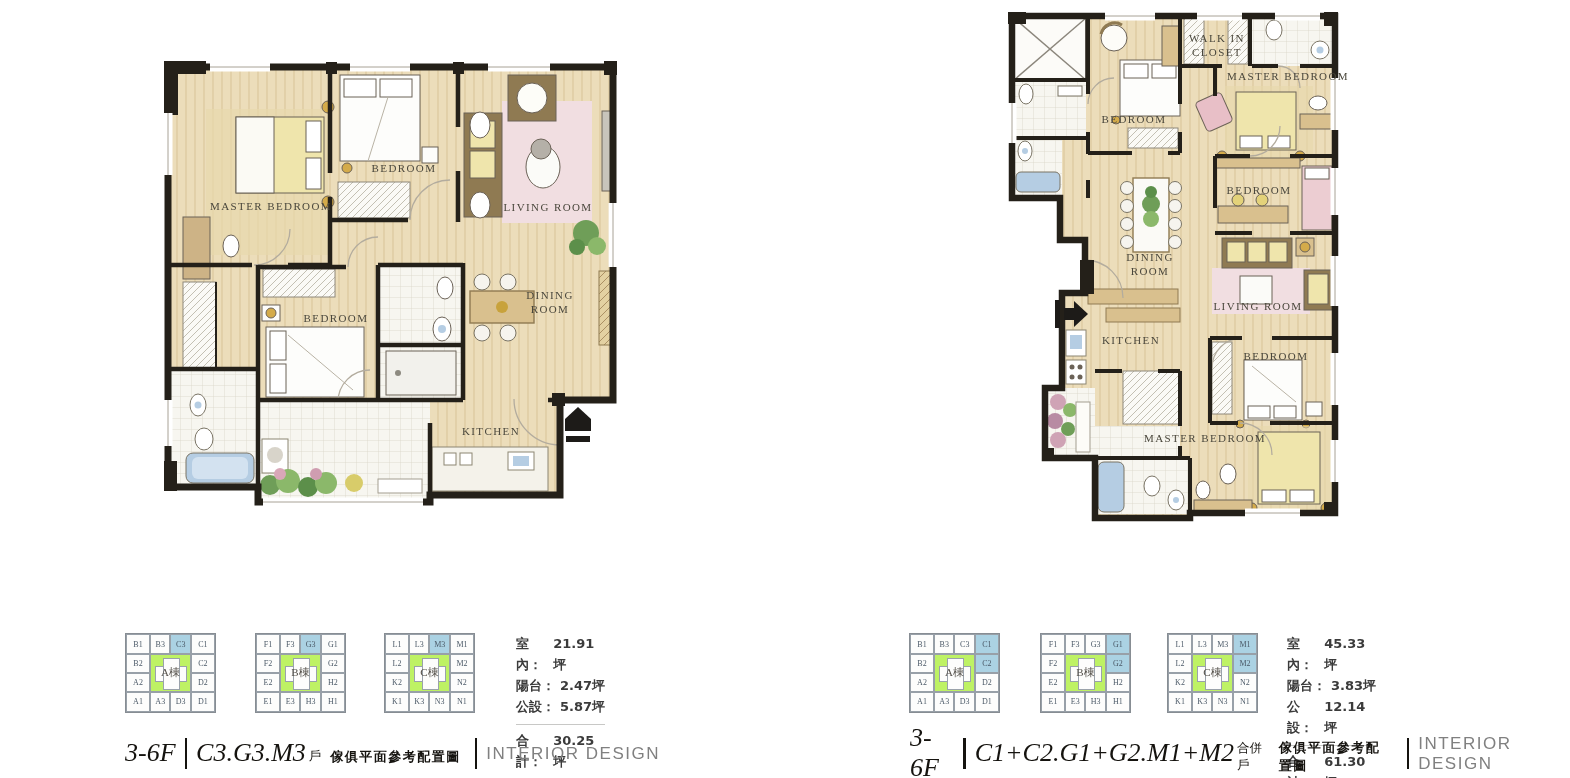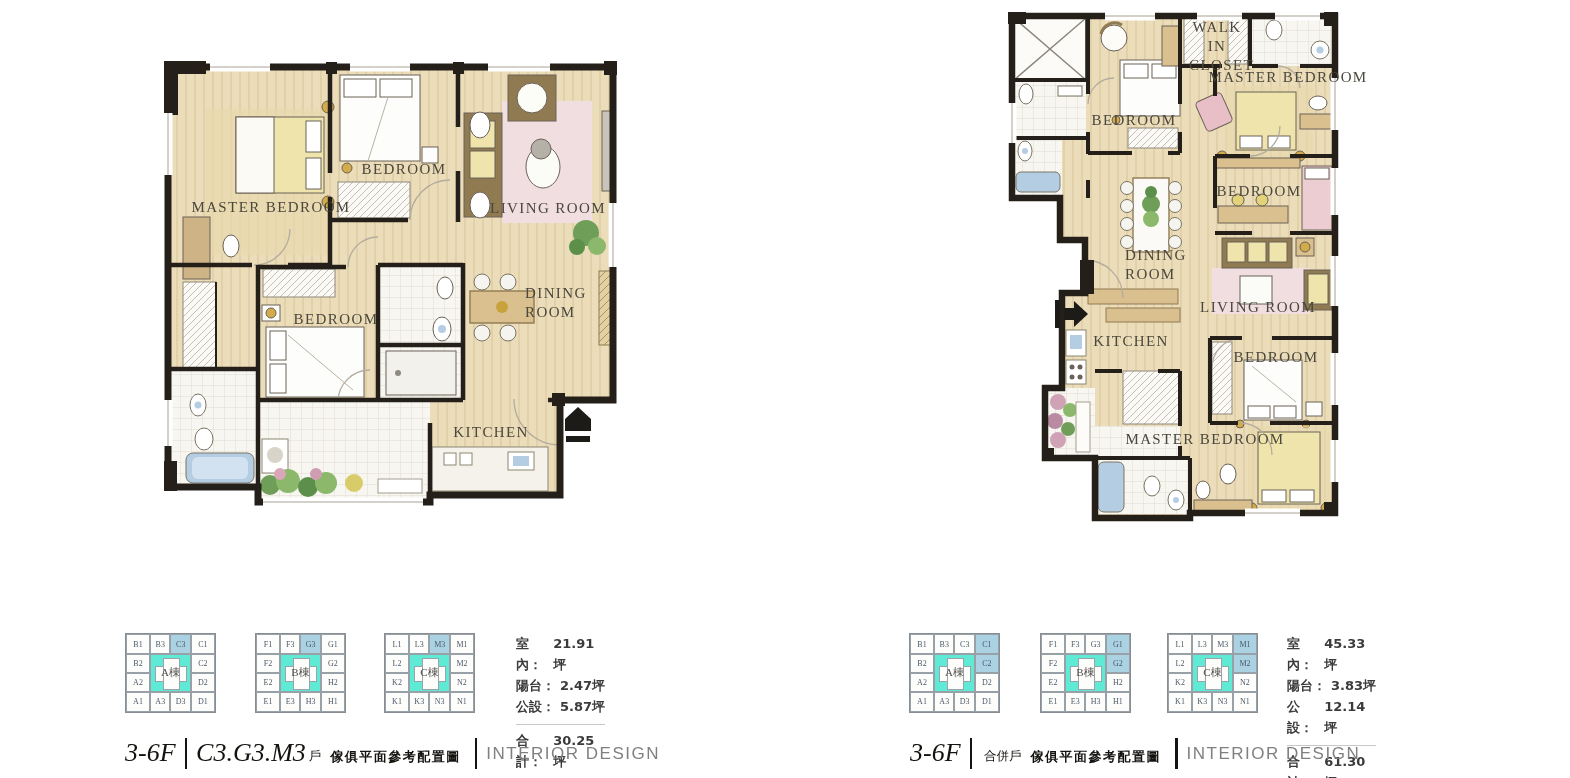--- a/index.html
+++ b/index.html
@@ -2,26 +2,26 @@
 <html><head>
 <meta charset="utf-8">
 <style>
   html,body{margin:0;padding:0;background:#f4f4f2;}
   #stage{position:relative;width:1570px;height:778px;background:#ffffff;overflow:hidden;
          font-family:"Liberation Sans","DejaVu Sans",sans-serif;}
   .plan{position:absolute;}
   .plan svg{position:absolute;left:0;top:0;}
   .plan-labels{position:absolute;left:0;top:0;width:100%;height:100%;pointer-events:none;}
   .room-label{position:absolute;transform:translate(-50%,-50%);
-      font-family:"Liberation Serif","DejaVu Serif",serif;font-size:15px;letter-spacing:1.4px;
+      font-family:"Liberation Serif","DejaVu Serif",serif;font-size:11px;letter-spacing:1.4px;
       color:#4a473c;text-align:center;line-height:1.25;white-space:nowrap;}
   .room-label.wrap{white-space:normal;}
   
   .keyplan{position:absolute;width:91px;height:80px;box-sizing:border-box;border:1px solid #878d93;
-      background:#5eead4;display:grid;grid-template-columns:27% 23% 23% 27%;
+      background:#bef264;display:grid;grid-template-columns:27% 23% 23% 27%;
       grid-template-rows:26% 24% 24% 26%;}
   .kp-cell{border:0.5px solid #98a0a8;display:flex;align-items:center;justify-content:center;
       font-family:"Liberation Serif","DejaVu Serif",serif;font-size:8px;color:#4c5a68;background:#fdfdfc;}
   .kp-cell.hl{background:#abd2e3;}
   .kp-center{position:relative;border:0.5px solid #98a0a8;display:flex;align-items:center;justify-content:center;
       font-family:"Liberation Serif","DejaVu Serif",serif;font-size:11px;color:#54504a;}
   .kp-core-h,.kp-core-v{position:absolute;background:#fdfdfc;border:0.7px solid #9aa2aa;}
   .kp-core-h{left:11%;top:29%;width:76%;height:42%;}
   .kp-core-v{left:31%;top:9%;width:38%;height:82%;}
   .kp-center span{position:relative;z-index:1;}
@@ -635,19 +635,20 @@
     <span class="t-unit">C3.G3.M3</span>
     <span class="t-suffix">戶</span>
     <span class="t-sub">傢俱平面參考配置圖</span>
     <span class="t-bar" style="margin-left:14px"></span>
     <span class="t-brand">INTERIOR DESIGN</span>
   </div>
 
   <div class="plan-title" style="left:910px;top:733px">
     <span class="t-floor">3-6F</span>
     <span class="t-bar"></span>
+    <span class="t-unit">C1+C2.G1+G2.M1+M2</span>
     <span class="t-suffix">合併戶</span>
     <span class="t-sub">傢俱平面參考配置圖</span>
     <span class="t-bar" style="margin-left:14px"></span>
     <span class="t-brand">INTERIOR DESIGN</span>
   </div>
 
 </div>
 
 </body></html>

